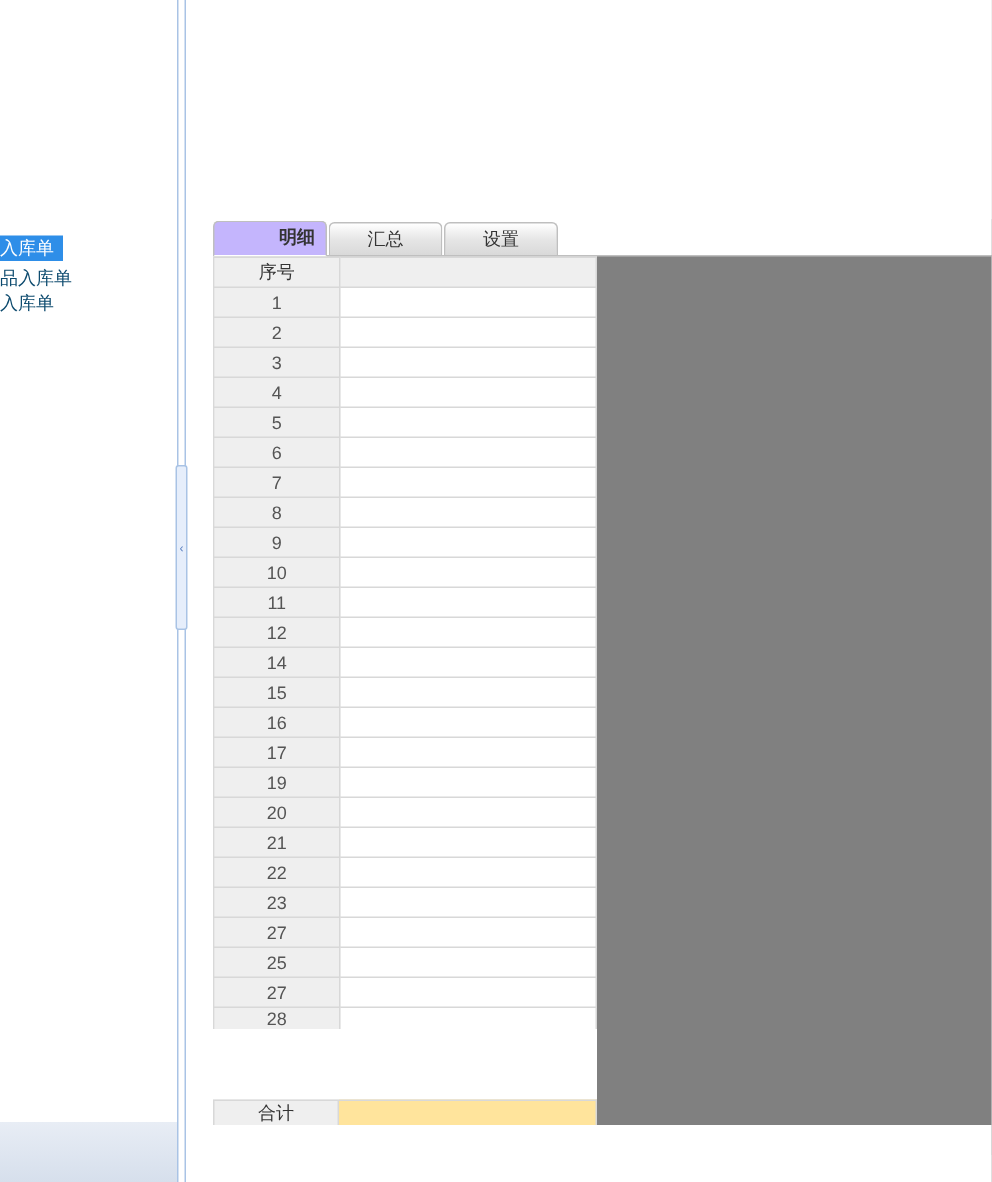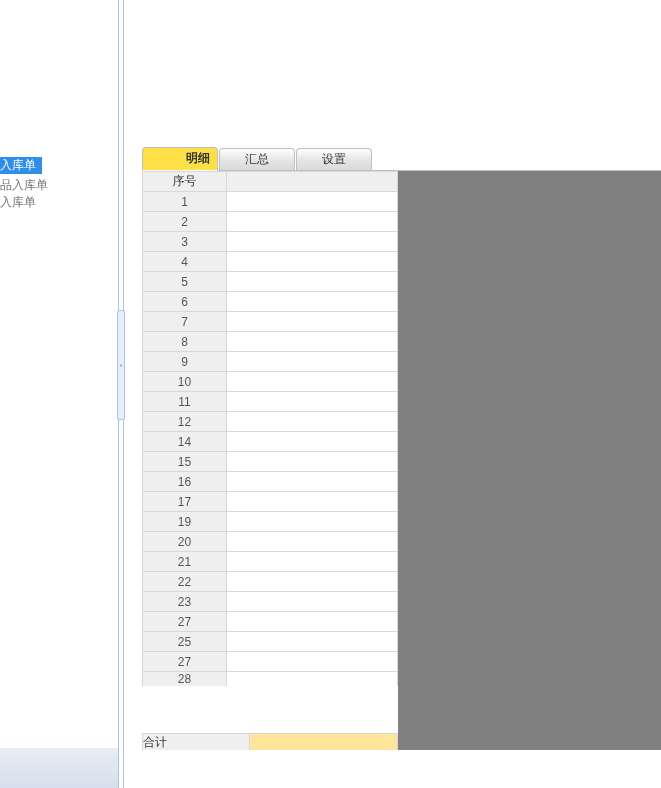--- a/index.html
+++ b/index.html
@@ -24,21 +24,21 @@
     .sidebar-list {
       position: absolute;
       top: 157px;
       left: 0;
       width: 120px;
     }
 
     .sidebar-item {
       padding: 1px 4px 1px 0;
       font-size: 12px;
-      color: #737373;
+      color: #0c4a6e;
       text-align: left;
       white-space: nowrap;
       overflow: hidden;
       line-height: 15px;
       cursor: pointer;
     }
 
     .sidebar-item.selected {
       background: #2E8EE8;
       color: #fff;
@@ -120,21 +120,21 @@
       line-height: 21px;
       font-size: 12px;
       color: #333;
       margin-right: 1px;
       cursor: pointer;
       position: relative;
     }
 
     .tab.active {
       height: 24px;
-      background: #fde047;
+      background: #c4b5fd;
       font-weight: bold;
       z-index: 2;
       border-bottom: 1px solid #fff;
       margin-bottom: -1px;
       padding-left: 36px;
     }
 
     .tab-body {
       position: absolute;
       top: 170px;
@@ -199,25 +199,26 @@
     .footer-row {
       position: absolute;
       bottom: 20px;
       left: 0;
       width: 256px;
       height: 18px;
       display: flex;
     }
 
     .footer-label {
-      width: 108px;
+      width: 84px;
       height: 18px;
       background: #efefef;
       border: 1px solid #d8d8d8;
       border-right: 1px solid #d8d8d8;
+      text-align: center;
       line-height: 16px;
       font-size: 12px;
       color: #333;
     }
 
     .footer-value {
       flex: 1;
       height: 18px;
       background: #ffe49c;
       border: 1px solid #d8d8d8;

